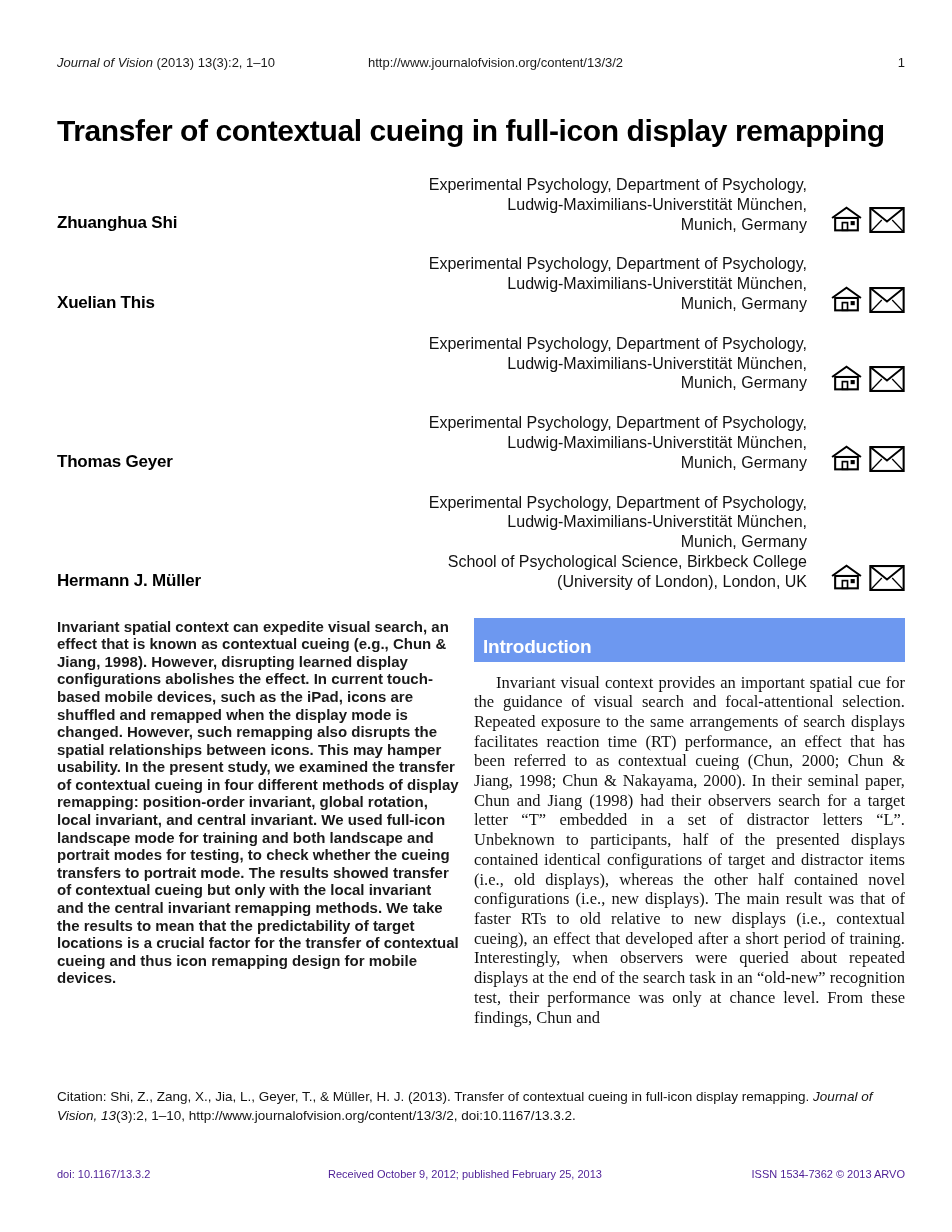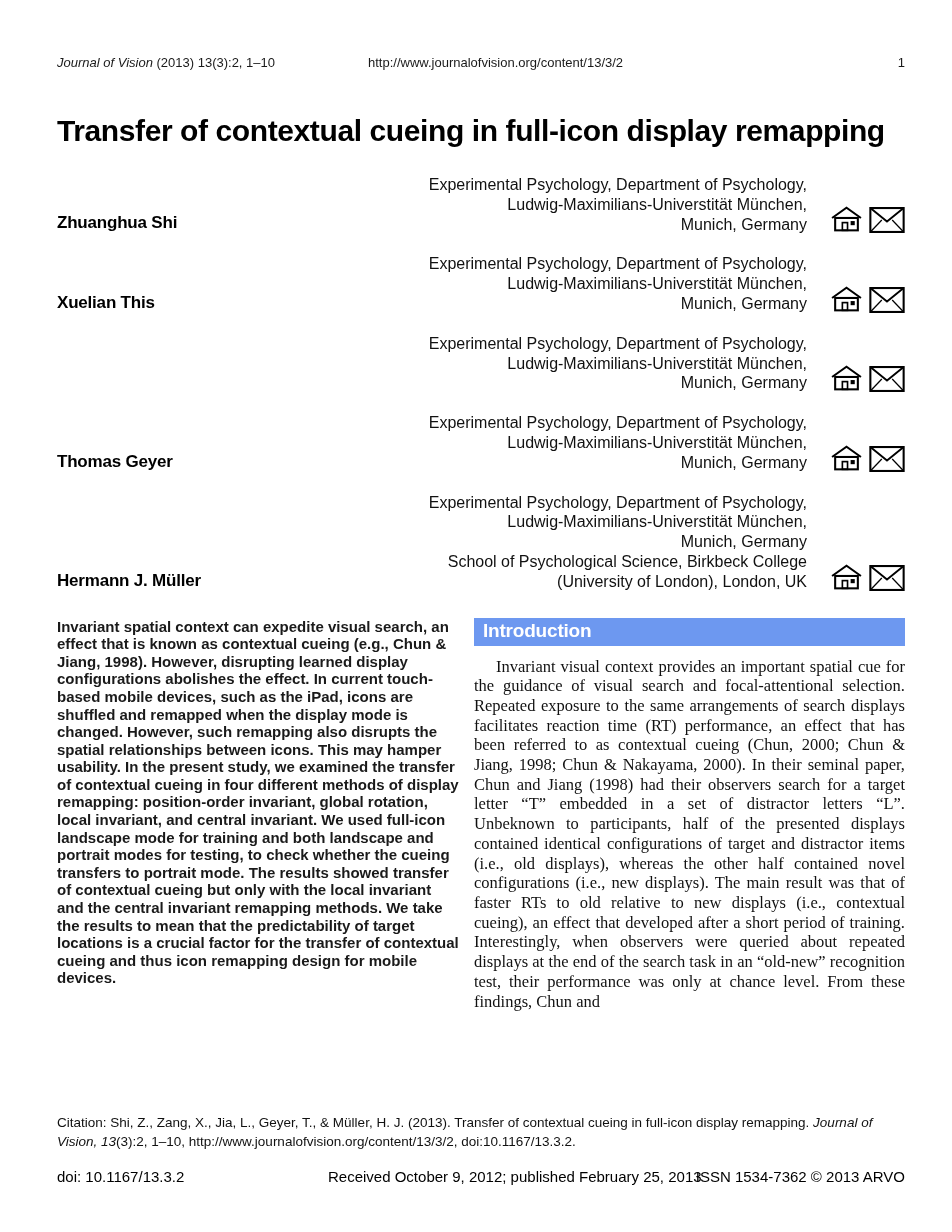--- a/index.html
+++ b/index.html
@@ -22,29 +22,29 @@
   .author-row { display:flex; align-items:flex-end; margin-bottom:20px; }
   .author-name { width:285px; font-size:17px; font-weight:bold; letter-spacing:-0.2px; padding-bottom:1px; white-space:nowrap; }
   .author-aff { flex:1; text-align:right; font-size:16px; line-height:19.8px; white-space:pre-line; color:#111; }
   .author-links { width:80px; display:flex; justify-content:flex-end; align-items:flex-end; gap:6px; margin-left:18px; padding-bottom:1px; }
   .icon-btn { display:inline-block; cursor:pointer; line-height:0; }
   .icon-btn svg { display:block; }
   
   .columns { display:flex; gap:14px; margin-top:26px; }
   .abstract { width:403px; font-size:15px; font-weight:bold; line-height:17.6px; color:#1a1a1a; }
   .intro-col { flex:1; }
-  .section-heading { color:#fff; font-size:19px; font-weight:bold; padding:2px 0 4px 9px; letter-spacing:-0.2px; }
+  .section-heading { color:#fff; font-size:19px; font-weight:bold; padding:18px 0 4px 9px; letter-spacing:-0.2px; }
   .intro-text {
     font-family:"Liberation Serif", serif; font-size:16.5px; line-height:19.7px;
     text-align:justify; text-indent:22px; margin-top:11px; color:#111;
   }
   
-  .citation { position:absolute; left:57px; right:47px; top:1114px; font-size:13.5px; line-height:18.5px; color:#111; }
+  .citation { position:absolute; left:57px; right:47px; top:1088px; font-size:13.5px; line-height:18.5px; color:#111; }
   .citation .it { font-style:italic; }
-  .bottom-row { position:absolute; left:57px; right:47px; top:1168px; display:flex; font-size:15px; color:#000000; }
+  .bottom-row { position:absolute; left:57px; right:47px; top:1168px; display:flex; font-size:11px; color:#4c1d95; }
   .br-center { position:absolute; left:271px; top:0; }
   .br-right { margin-left:auto; }
 </style>
 </head>
 <body>
 
 <div class="page">
 
   <div class="running-head">
     <div class="rh-left"><span class="it">Journal of Vision</span><span> (2013) 13(3):2, 1–10</span></div>

